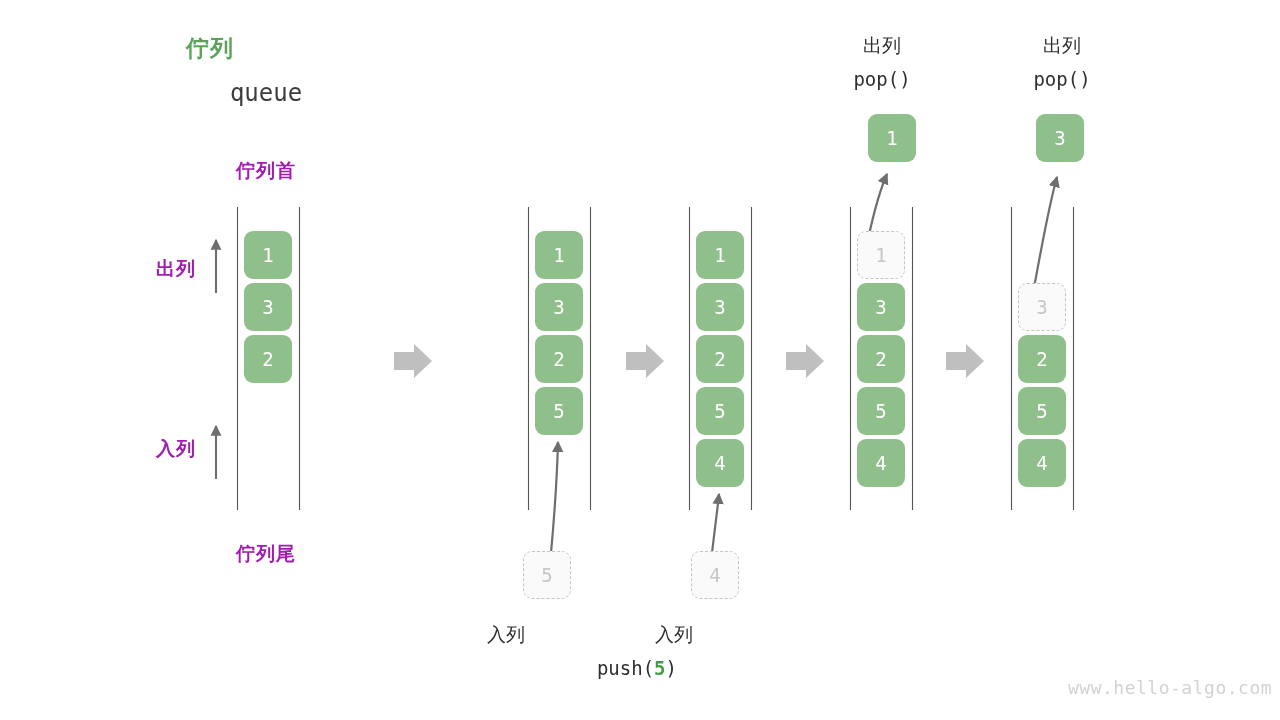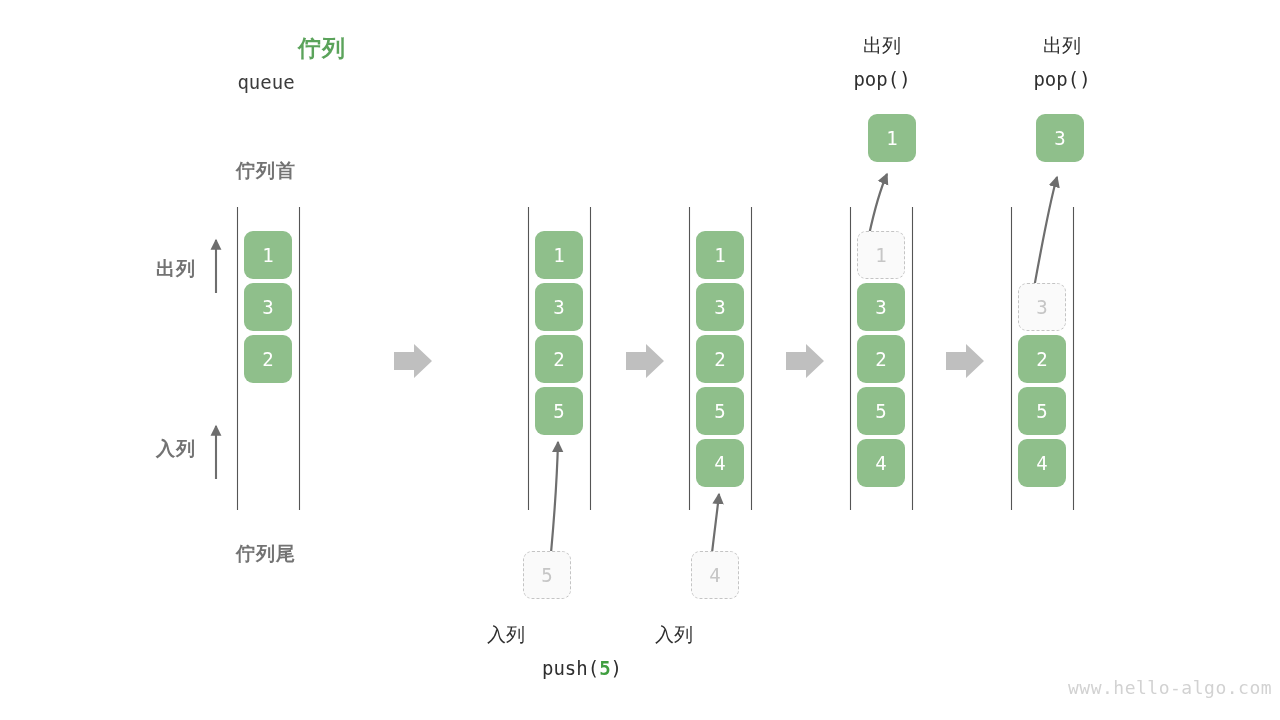--- a/index.html
+++ b/index.html
@@ -16,34 +16,35 @@
     font-family: "Liberation Sans", sans-serif;
   }
   .abs { position: absolute; }
 
   
   .title-cn {
     font-family: "Liberation Sans", sans-serif;
     font-weight: bold;
     font-size: 23px;
     color: #5BA35B;
-    text-align: right;
+    text-align: left;
     letter-spacing: 1px;
   }
   .title-code {
     font-family: "DejaVu Sans Mono", monospace;
-    font-size: 19px;
+    font-size: 24px;
     color: #3C3C3C;
     text-align: center;
+    margin-top: 8px;
   }
   .side-label {
     font-family: "Liberation Sans", sans-serif;
     font-weight: bold;
     font-size: 19px;
-    color: #737373;
+    color: #a21caf;
     text-align: center;
     letter-spacing: 1px;
   }
   .op-cn {
     font-family: "Liberation Sans", sans-serif;
     font-size: 19px;
     color: #2F2F2F;
     text-align: center;
   }
   .op-code {
@@ -167,21 +168,21 @@
   </div>
 
   <div class="abs" style="left:535px; top:231px;">
     <div class="cell filled">1</div>
     <div class="cell filled" style="margin-top:4px;">3</div>
     <div class="cell filled" style="margin-top:4px;">2</div>
     <div class="cell filled" style="margin-top:4px;">5</div>
   </div>
   <div class="abs cell ghost" style="left:523px; top:551px;">5</div>
   <div class="abs op-cn" style="left:487px; top:622px; width:150px; text-align:left;">入列</div>
-  <div class="abs op-code" style="left:487px; top:657px; width:190px; text-align:center;"><span>push(</span><span class="arg">5</span><span>)</span></div>
+  <div class="abs op-code" style="left:487px; top:657px; width:190px; text-align:right;"><span>push(</span><span class="arg">5</span><span>)</span></div>
 
   <div class="abs" style="left:696px; top:231px;">
     <div class="cell filled">1</div>
     <div class="cell filled" style="margin-top:4px;">3</div>
     <div class="cell filled" style="margin-top:4px;">2</div>
     <div class="cell filled" style="margin-top:4px;">5</div>
     <div class="cell filled" style="margin-top:4px;">4</div>
   </div>
   <div class="abs cell ghost" style="left:691px; top:551px;">4</div>
   <div class="abs op-cn" style="left:655px; top:622px; width:150px; text-align:left;">入列</div>

